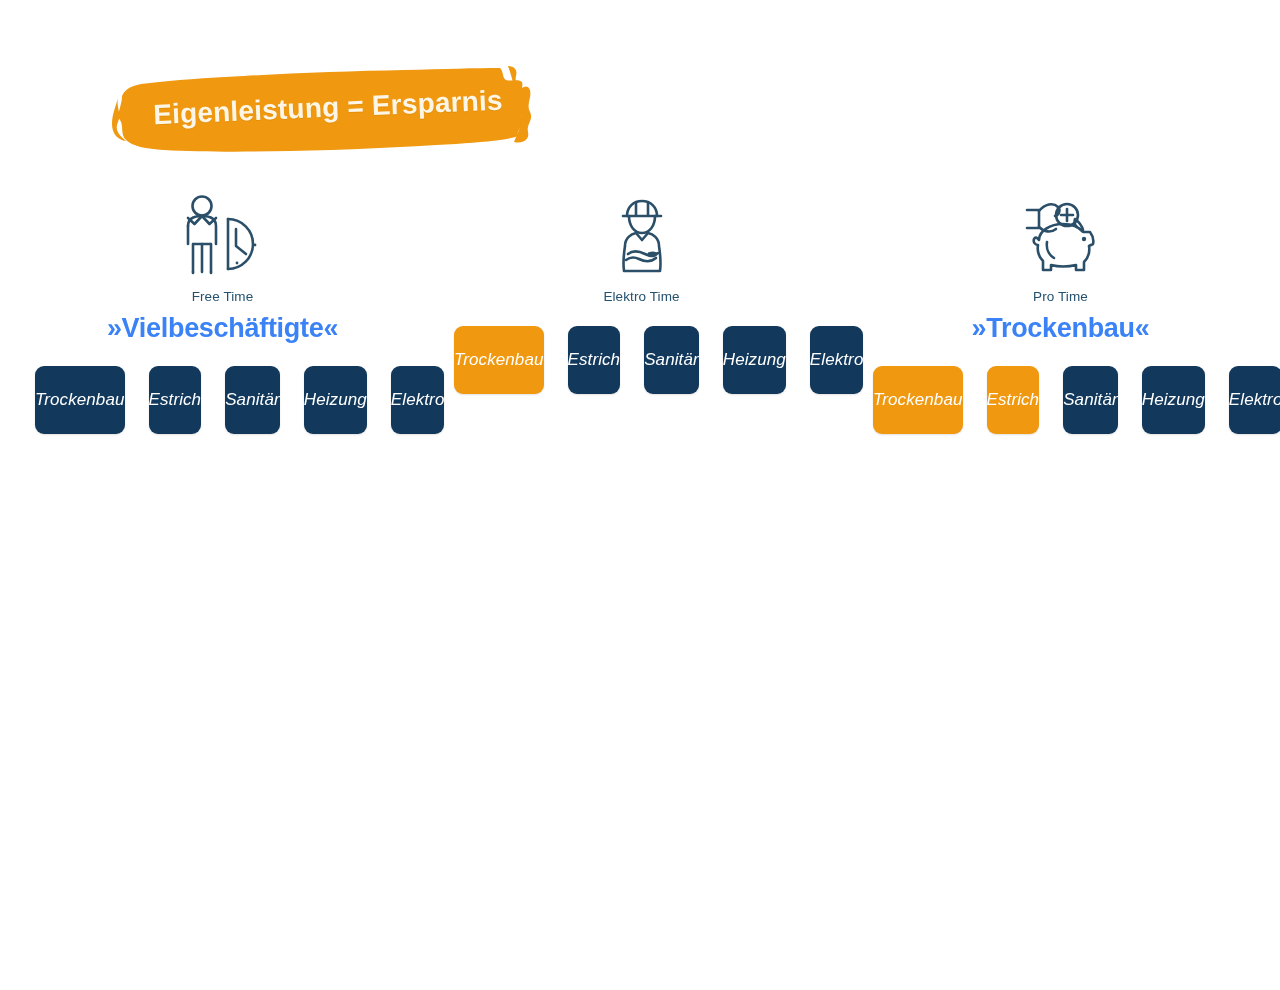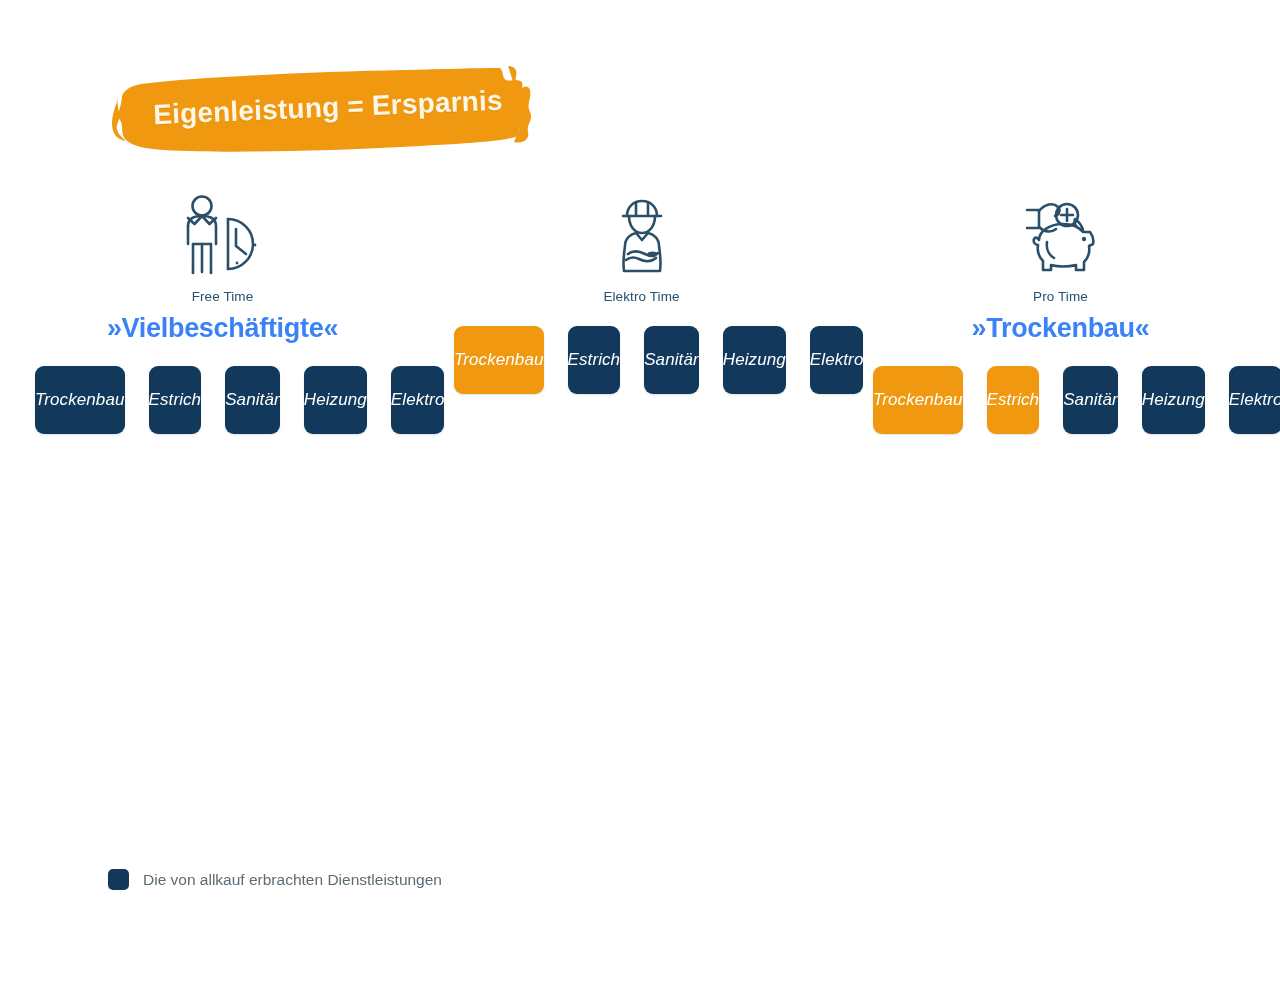--- a/index.html
+++ b/index.html
@@ -244,17 +244,13 @@
       <div class="bar own">Estrich</div>
       <div class="bar service">Sanitär</div>
       <div class="bar service">Heizung</div>
       <div class="bar service">Elektro</div>
     </div>
   </div>
 
 </div>
 
 <div class="legend">
-  <div class="legend-row">
-    <div class="legend-swatch service"></div>
-    <div class="legend-label">Die von allkauf erbrachten Dienstleistungen</div>
-  </div>
 </div>
 
 </body></html>

